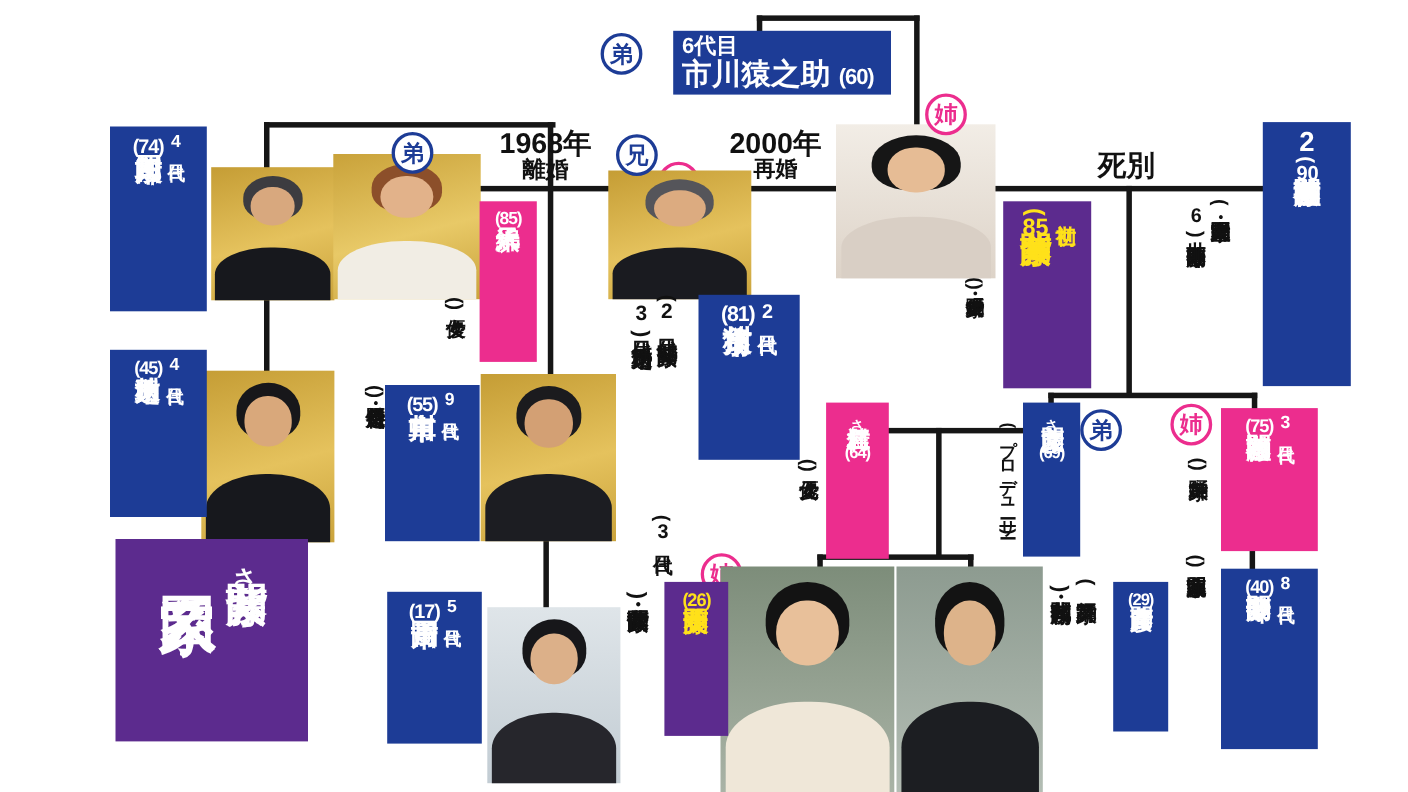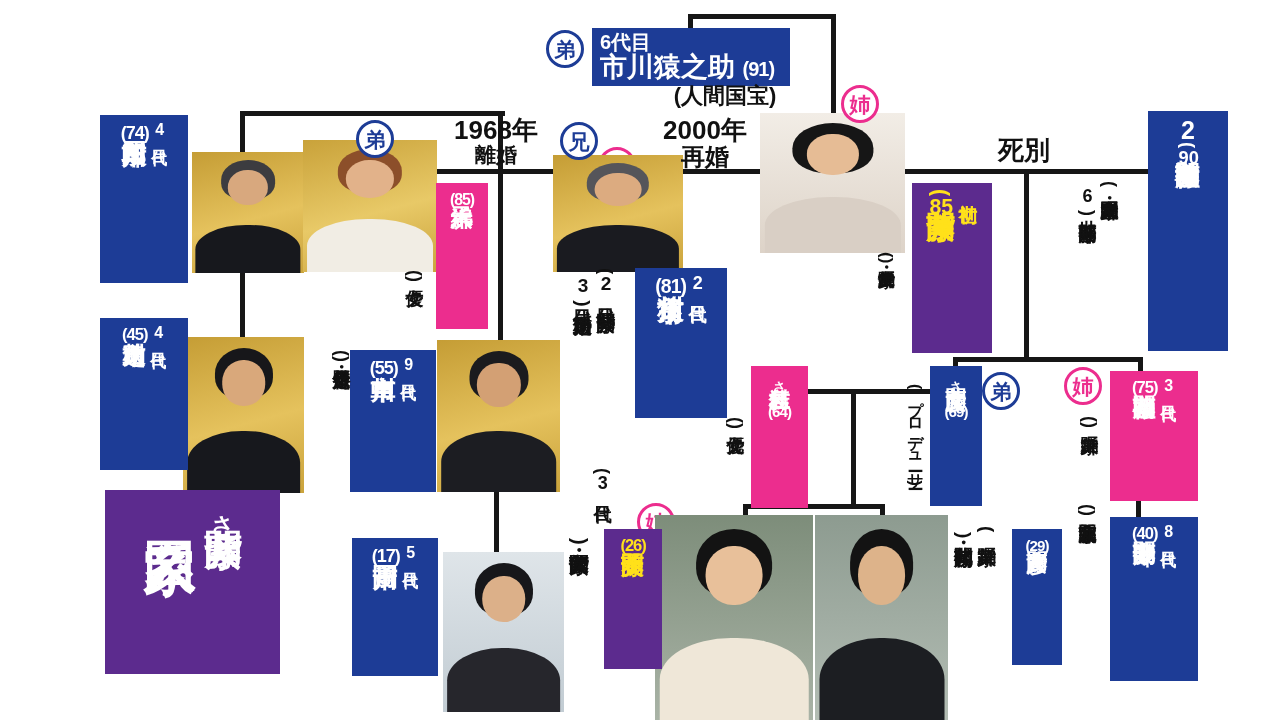--- a/index.html
+++ b/index.html
@@ -139,35 +139,32 @@
   <div class="badge" style="left:982px;top:372px;">
       <span>弟</span>
     </div>
   <div class="badge pink" style="left:1064px;top:367px;">
       <span>姉</span>
     </div>
   <div class="badge pink under" style="left:637px;top:503px;">
       <span>姉</span>
     </div>
 
-  <div class="hlabel" style="left:592px;top:28px;width:198px;box-sizing:border-box;">
+  <div class="hlabel" style="left:612px;top:28px;width:198px;box-sizing:border-box;">
     <span class="l1">6代目</span>
-    <span class="l2"><span>市川猿之助</span> <span class="ageh">(91)</span></span>
-  </div>
-  <div class="htext" style="left:640px;top:84px;width:170px;font-size:22px;">
-    <span>(人間国宝)</span>
+    <span class="l2"><span>市川猿之助</span> <span class="ageh">(60)</span></span>
   </div>
 
   <div class="htext" style="left:436px;top:116px;width:120px;">
     <span style="display:block;font-size:26px;">1968年</span>
     <span style="display:block;font-size:21px;">離婚</span>
   </div>
   <div class="htext" style="left:645px;top:116px;width:120px;">
     <span style="display:block;font-size:26px;">2000年</span>
-    <span style="display:block;font-size:24px;">再婚</span>
+    <span style="display:block;font-size:20px;">再婚</span>
   </div>
   <div class="htext" style="left:988px;top:136px;width:72px;font-size:26px;">
     <span>死別</span>
   </div>
 
   <div class="vlabel blue" style="left:100px;top:115px;width:88px;height:168px;">
     <span class="vcol era vtxt"><span class="dig">4</span>代目</span>
     <span class="vcol" style="font-size:25px;"><span class="vtxt">市川段四郎</span><span class="agehz">(74)</span></span>
   </div>
 

